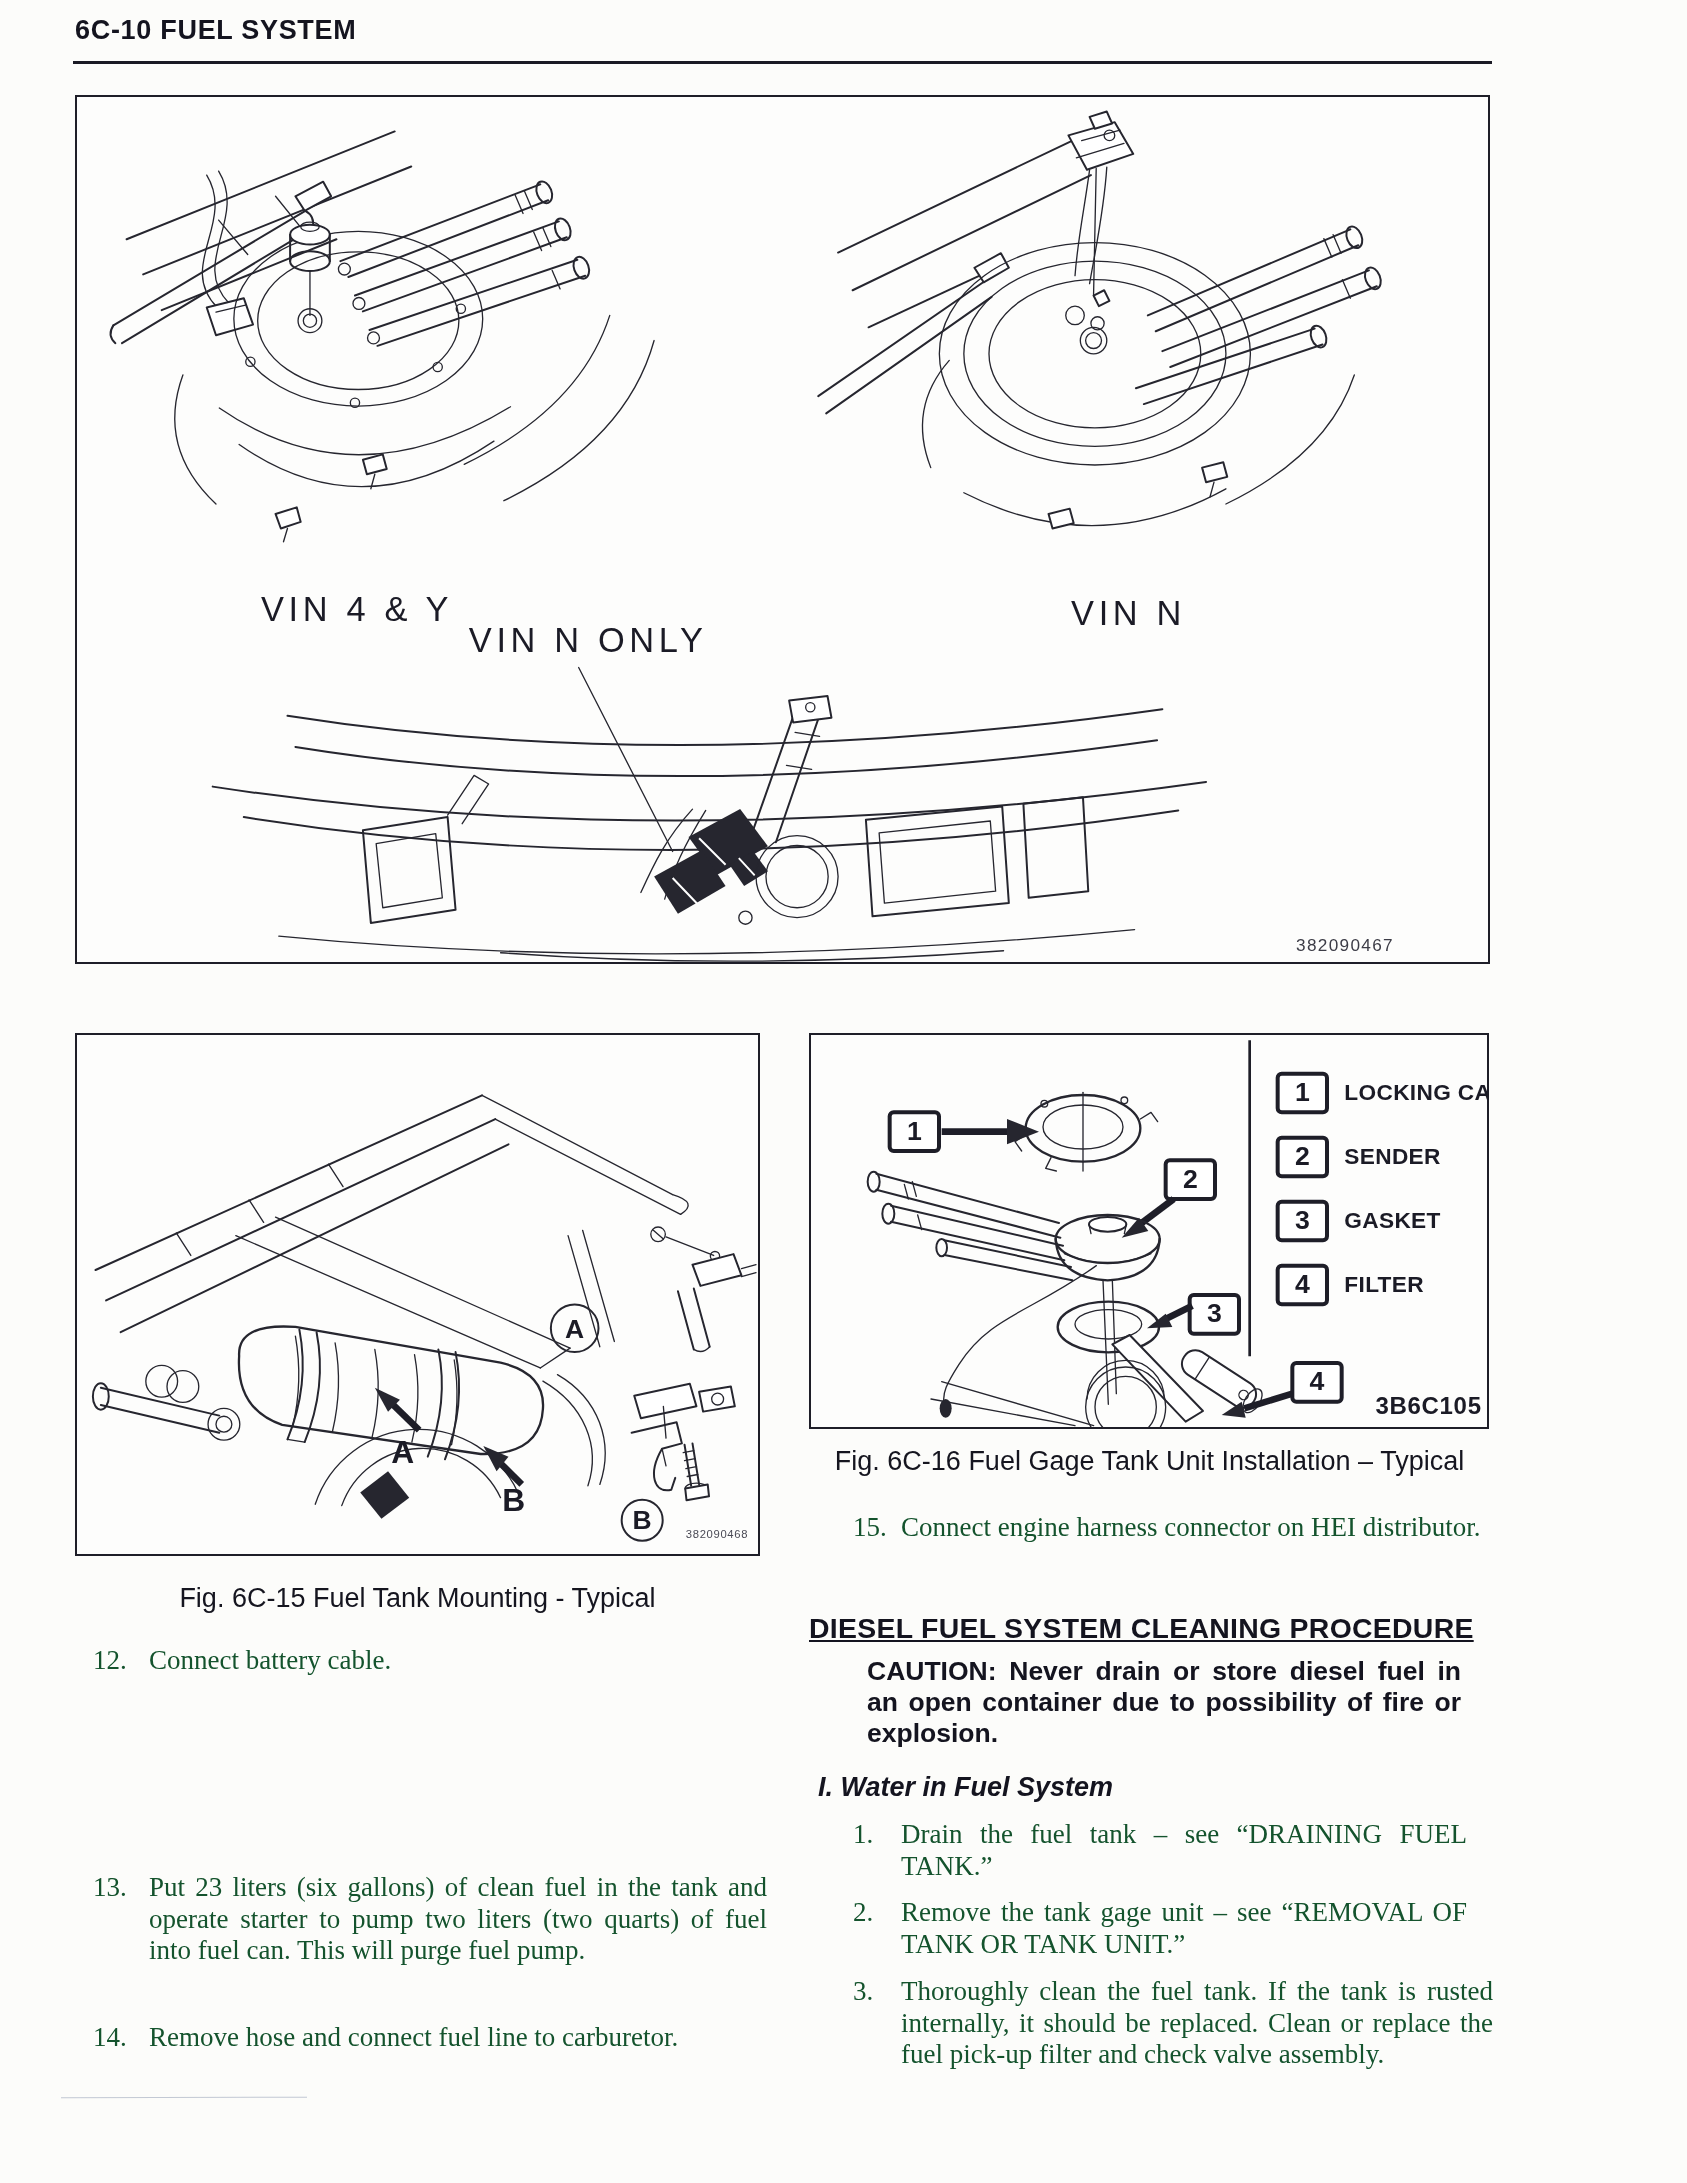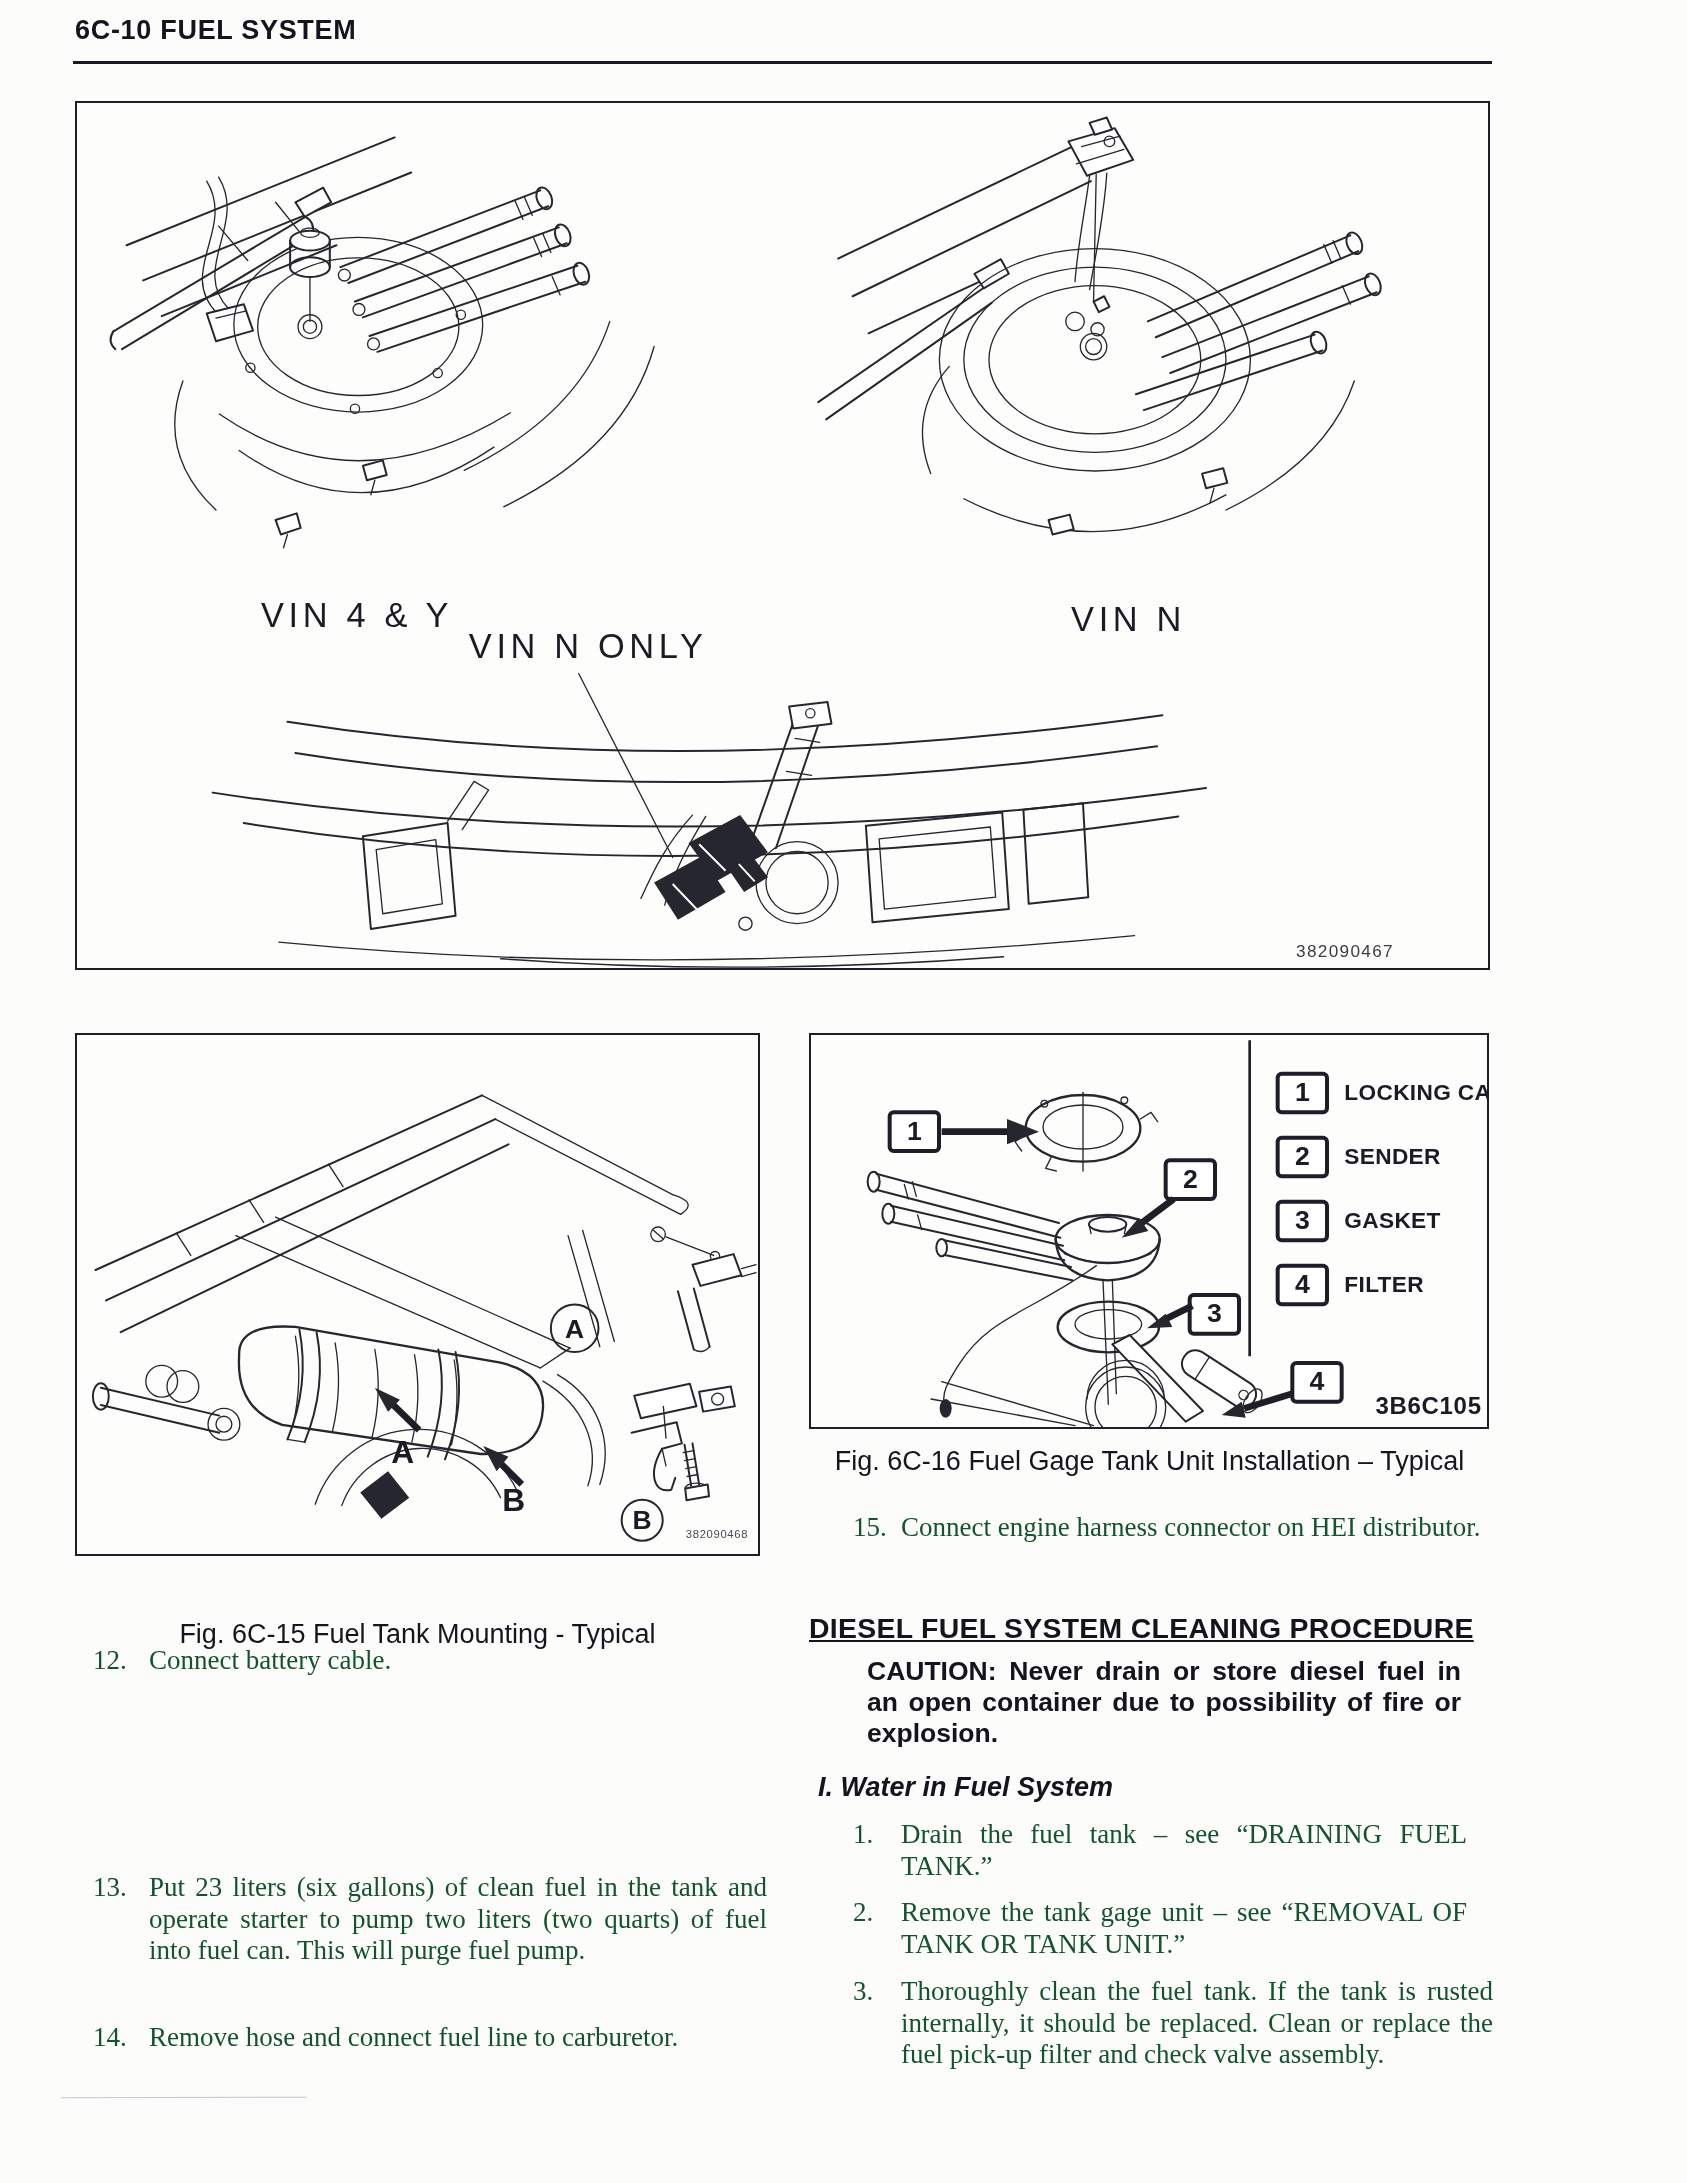--- a/index.html
+++ b/index.html
@@ -2,26 +2,26 @@
 <html style="font-size:10.6px"><head>
 <meta charset="utf-8">
 <style>
   html,body{margin:0;padding:0;background:#e8e8e6;}
   .page{position:relative;width:1687px;height:2183px;background:#fcfcfa;overflow:hidden;
         font-family:"Liberation Sans",sans-serif;color:#1c1c2b;}
   .abs{position:absolute;}
   .hdr{left:75px;top:14.6px;font-weight:bold;font-size:27px;letter-spacing:0.7px;color:#14141f;}
   .hrule{left:73px;top:61px;width:1419px;height:2.6px;background:#1a1a24;}
   .figbox{background:#fdfdfc;border:2.6px solid #1e1e28;}
-  .fig14{left:75px;top:95px;width:1411px;height:865px;margin-top:6px;}
+  .fig14{left:75px;top:95px;width:1411px;height:865px;}
   .fig15{left:75px;top:1033px;width:681px;height:519px;border-width:2px;}
   .fig16{left:809px;top:1033px;width:676px;height:392px;}
   .caption{font-size:27px;color:#15151f;text-align:center;white-space:nowrap;}
   .cap14{left:75px;top:970px;width:1416px;}
-  .cap15{left:75px;top:1583px;width:685px;margin-top:36px;}
+  .cap15{left:75px;top:1583px;width:685px;}
   .cap16{left:809px;top:1446px;width:681px;}
   .li{display:flex;font:27px/1.17 "Liberation Serif",serif;color:#14532d;}
   .li .n{flex:none;}
   .li .t{flex:1;text-align:justify;}
   .lc .n{width:56px;font-family:Liberation Serif, serif;}
   .rc .n{width:48px;}
   .caution{font:bold 26.5px/1.17 "Liberation Sans",sans-serif;color:#14141f;text-align:justify;}
   .heading{font:bold 28.4px/1.1 "Liberation Sans",sans-serif;color:#14141f;letter-spacing:0.3px;white-space:nowrap;text-decoration:underline;}
   .subheading{font:bold italic 27px/1.1 "Liberation Sans",sans-serif;color:#14141f;}
   .artifact{left:61px;top:2097px;width:246px;height:1.3px;background:#b9c0cc;opacity:.85;transform:rotate(-.15deg);}

